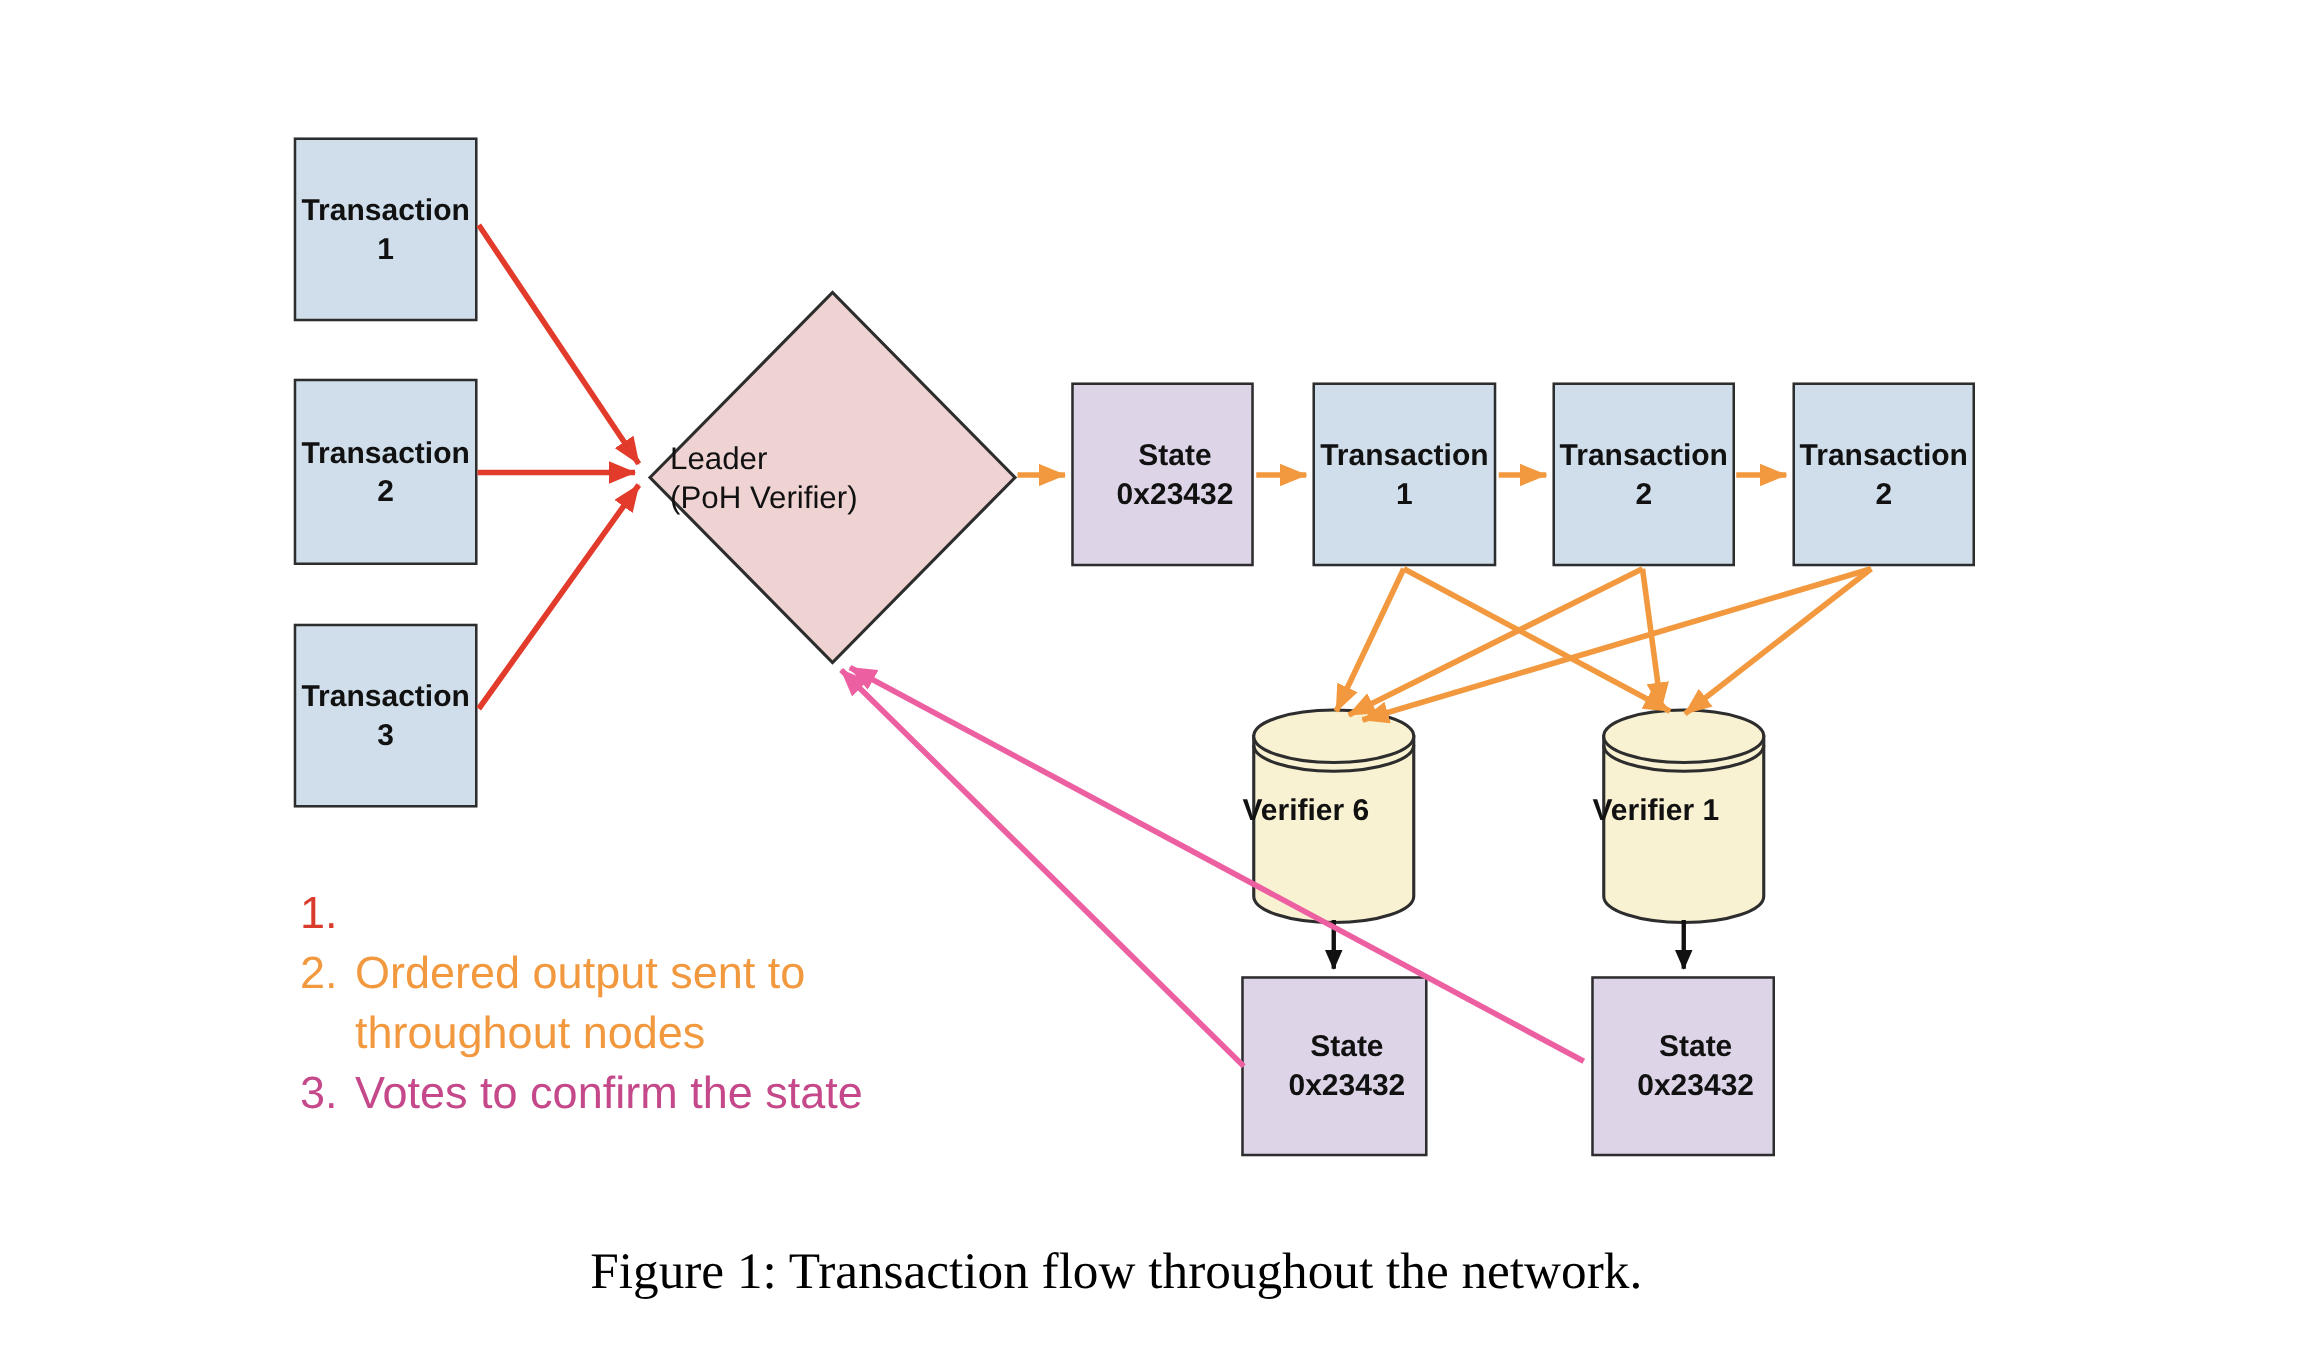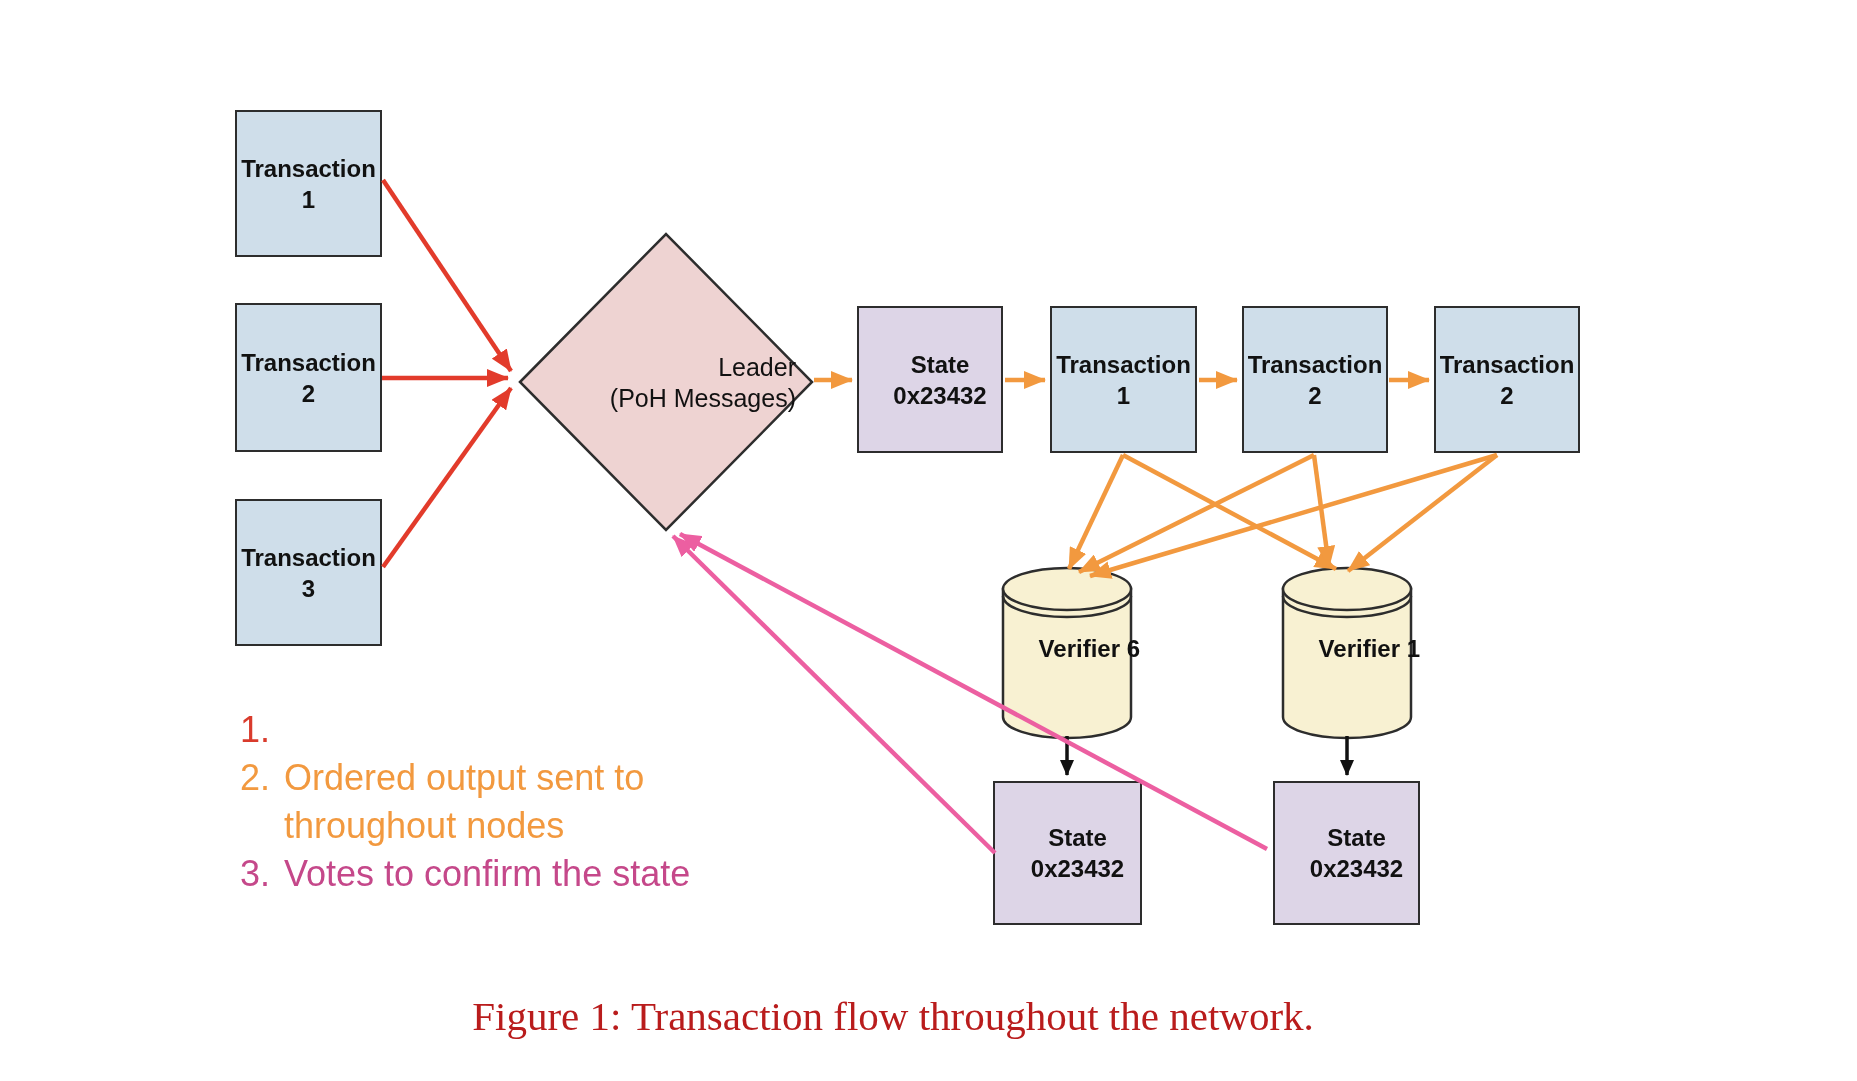--- a/index.html
+++ b/index.html
@@ -4,31 +4,31 @@
 <style>
   html,body{margin:0;padding:0;background:#ffffff;}
   .page{position:relative;width:1857px;height:1081px;background:#ffffff;overflow:hidden;
         font-family:"Liberation Sans",sans-serif;color:#111111;}
   svg.layer{position:absolute;left:0;top:0;pointer-events:none;}
   .node{position:absolute;display:flex;flex-direction:column;align-items:center;justify-content:center;
         text-align:center;border:2.5px solid #2d2d2d;box-sizing:border-box;
         font-weight:700;font-size:24px;line-height:31px;color:#111111;}
   .box-blue{background:#cfdeea;}
   .box-purple{background:#ddd5e7;padding-left:20px;}
-  .float-label{position:absolute;text-align:right;color:#111111;}
+  .float-label{position:absolute;text-align:left;color:#111111;}
   .leader-label{font-size:25px;line-height:31px;font-weight:400;}
   .verifier-label{font-size:24px;line-height:30px;font-weight:700;}
   .legend{position:absolute;left:240px;top:706px;font-size:36px;line-height:48px;font-weight:400;}
   .legend-row{display:flex;}
   .legend-num{flex:0 0 44px;}
   .c-red{color:#d93b2c;}
   .c-orange{color:#f2993f;}
   .c-magenta{color:#c5488a;}
   .caption{position:absolute;left:0px;top:993px;width:1786px;text-align:center;
-           font-family:"Liberation Serif",serif;font-size:41px;line-height:46px;color:#b91c1c;}
+           font-family:"Liberation Serif",serif;font-size:41px;line-height:46px;color:#000000;}
   .s45{stroke-width:4.5px;}
   .s35{stroke-width:3.5px;}
 </style>
 </head>
 <body>
 
 <div class="page">
 
   <svg class="layer" width="1857" height="1081">
     <polygon points="520,382 666,234 812,382 666,530" stroke-width="2.5" fill="#eed3d2" stroke="#2d2d2d"></polygon>
@@ -119,21 +119,21 @@
 
     <line class="s35" x1="1067" y1="736" x2="1067" y2="775" marker-end="url(#m-black)" stroke="#111111"></line>
     <line class="s35" x1="1347" y1="736" x2="1347" y2="775" marker-end="url(#m-black)" stroke="#111111"></line>
 
     <line class="s45" x1="995" y1="853" x2="673" y2="536" marker-end="url(#m-pink)" stroke="#ec5fa1"></line>
     <line class="s45" x1="1267" y1="849" x2="680" y2="534" marker-end="url(#m-pink)" stroke="#ec5fa1"></line>
   </svg>
 
   <div class="float-label leader-label" style="left:536px;top:352px;width:260px;">
     <div>Leader</div>
-    <div>(PoH Messages)</div>
+    <div>(PoH Verifier)</div>
   </div>
   <div class="float-label verifier-label" style="left:994px;top:634px;width:146px;">Verifier 6</div>
   <div class="float-label verifier-label" style="left:1274px;top:634px;width:146px;">Verifier 1</div>
 
   <div class="legend">
     <div class="legend-row c-red">
       <span class="legend-num">1.</span>
     </div>
     <div class="legend-row c-orange">
       <span class="legend-num">2.</span>

